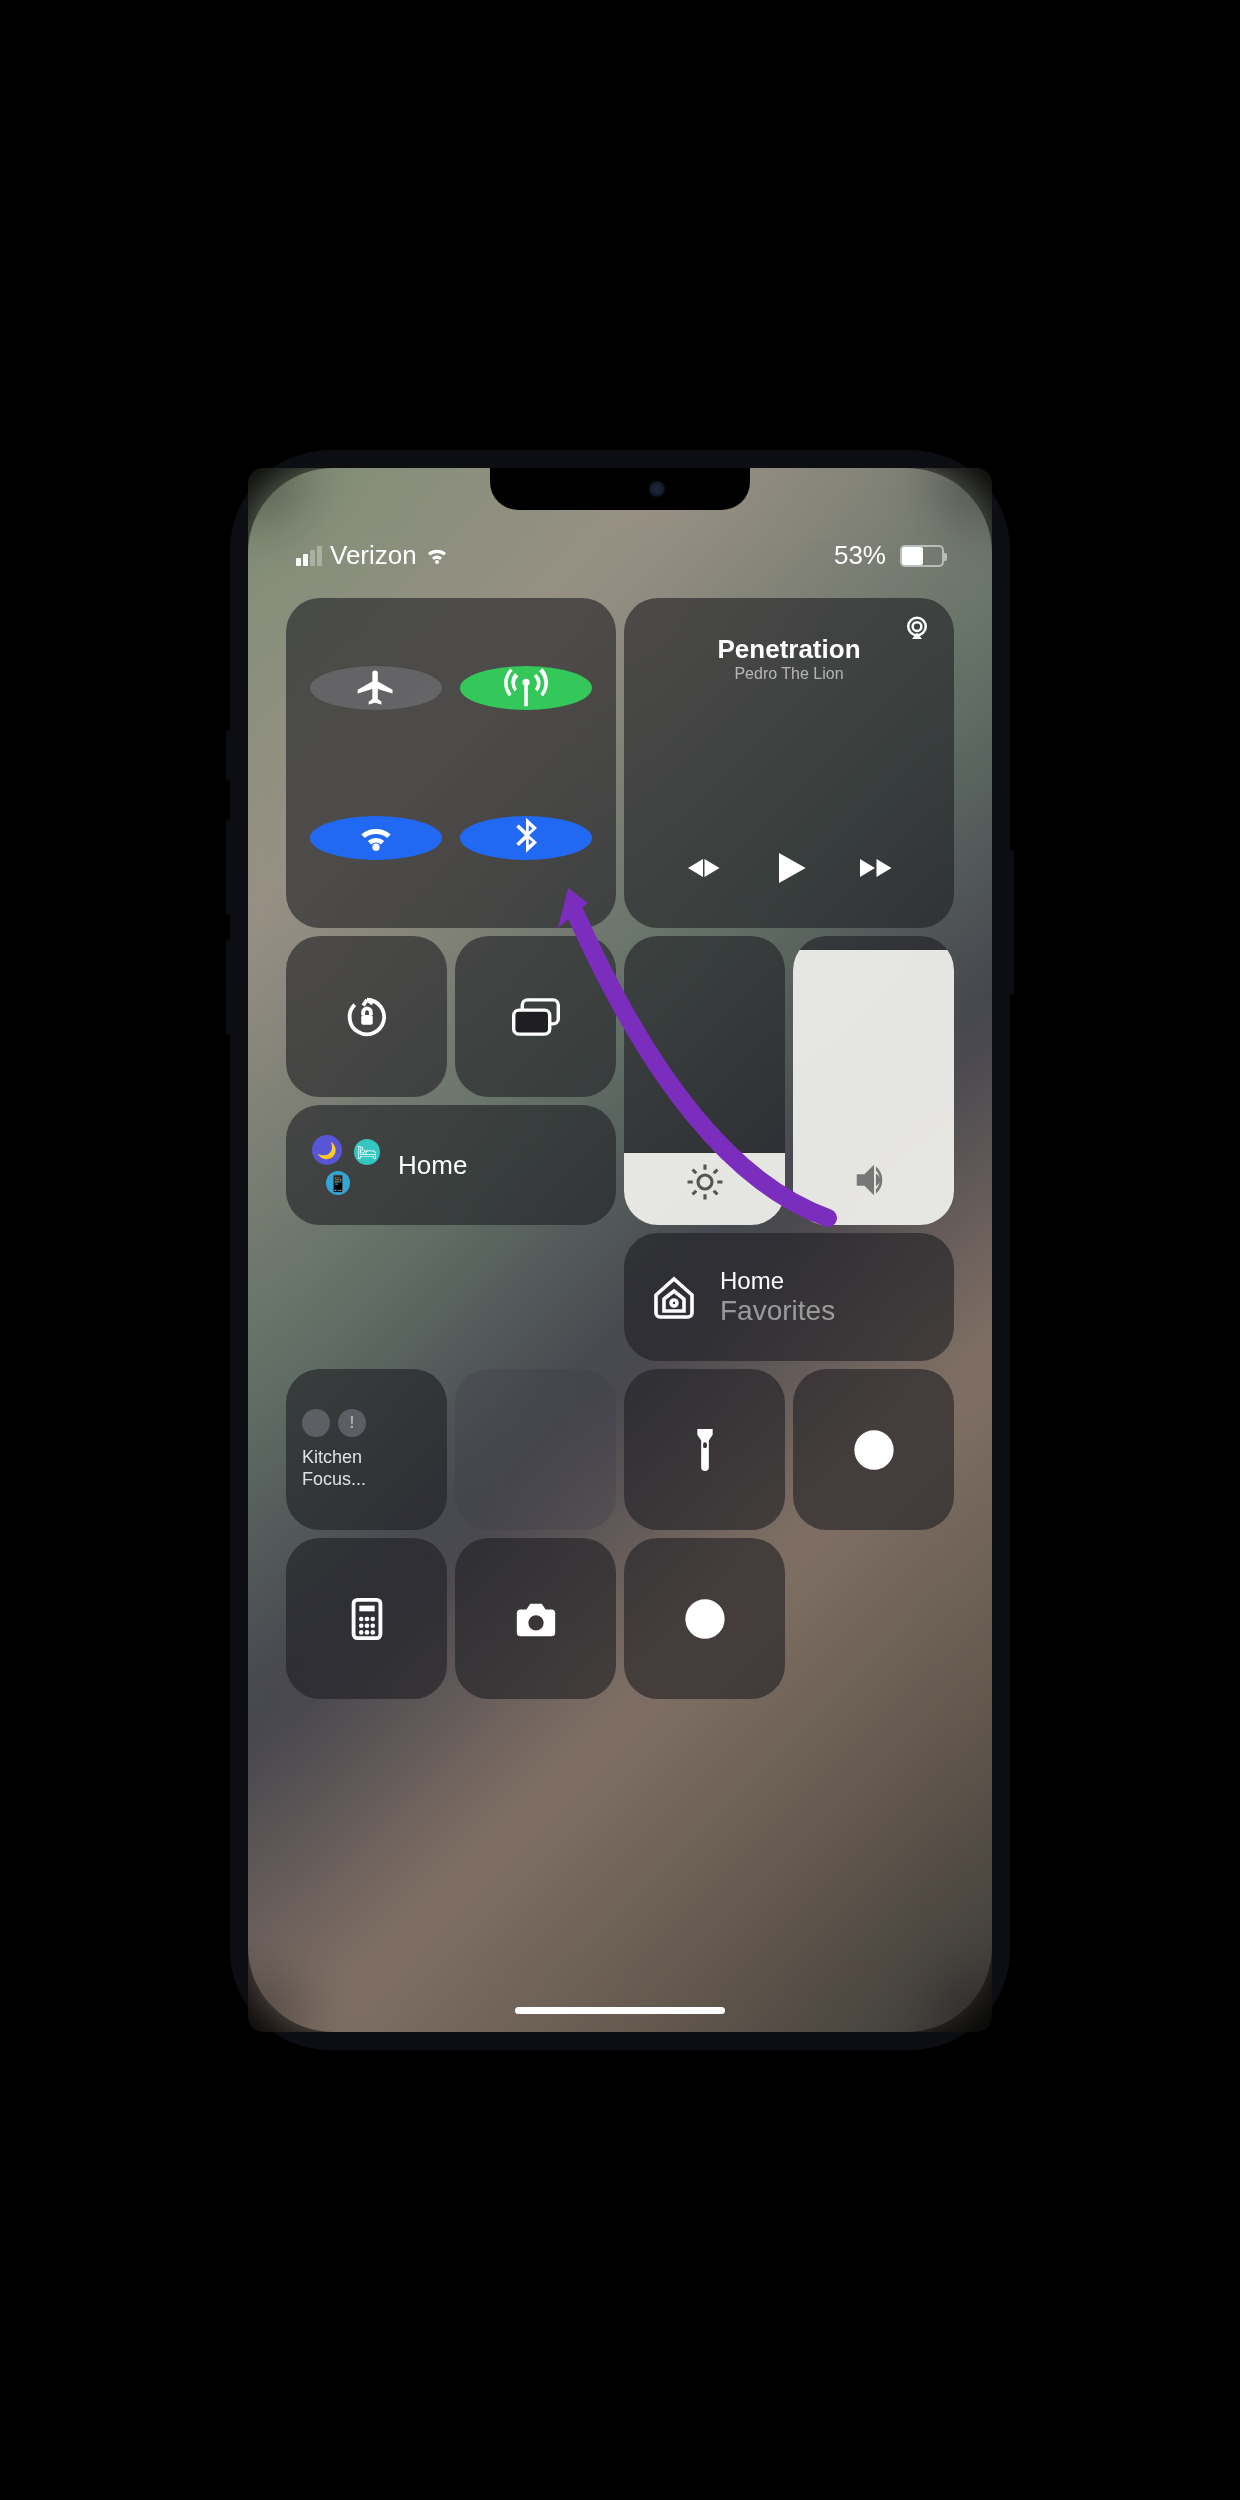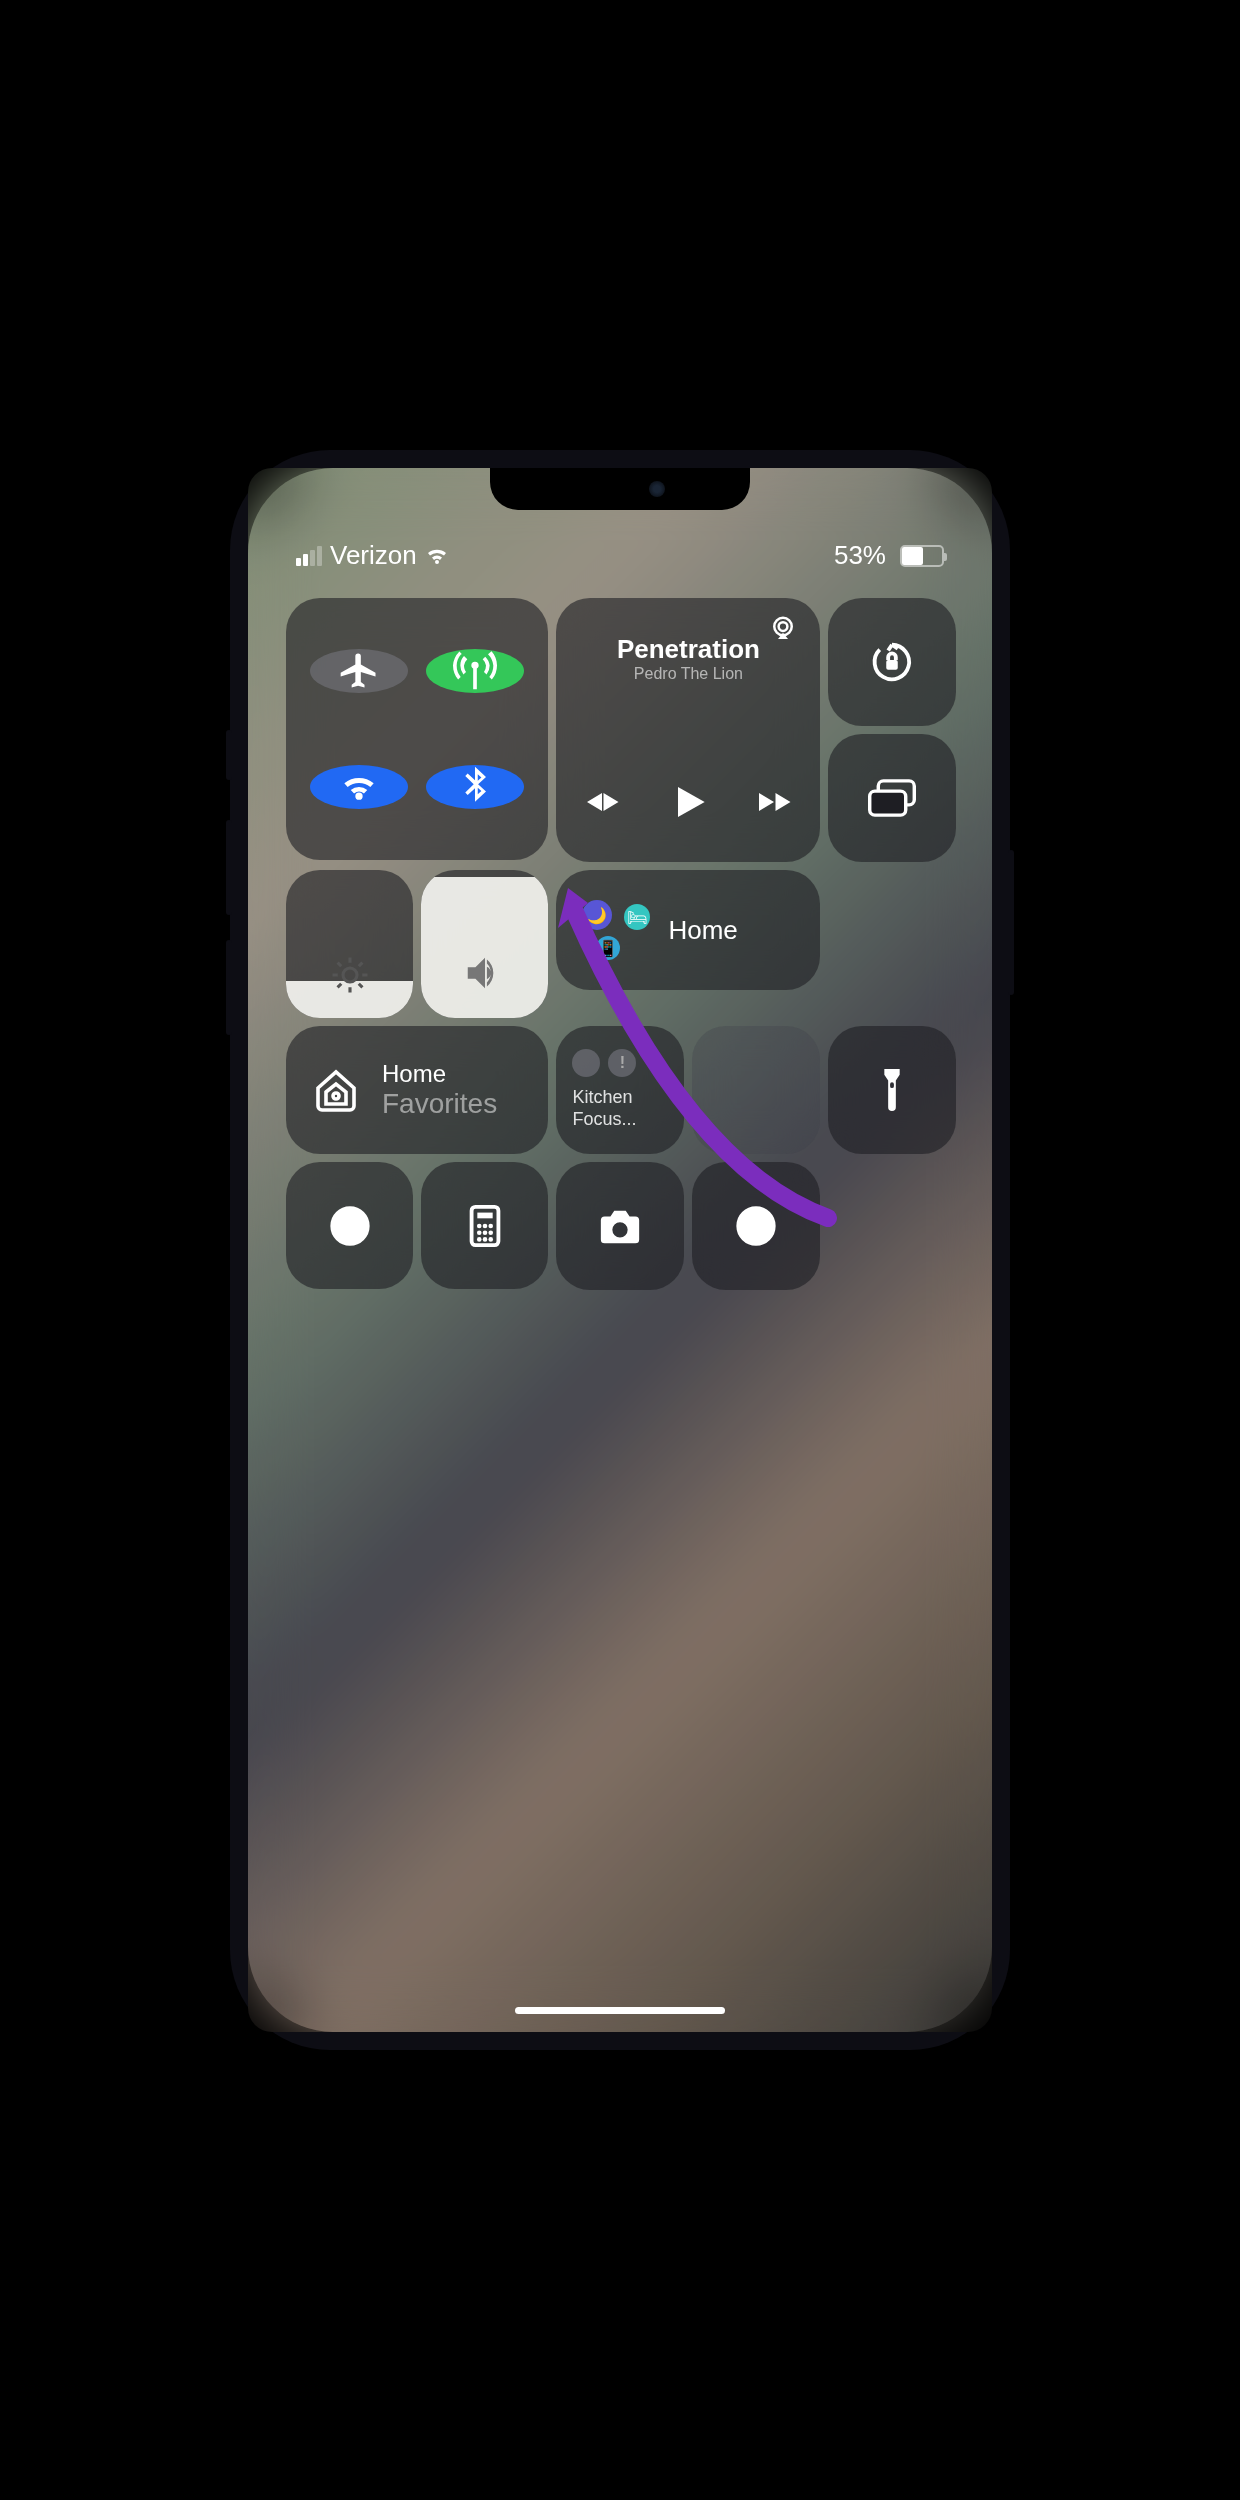--- a/index.html
+++ b/index.html
@@ -1,38 +1,38 @@
 <!DOCTYPE html>
 <html><head>
 <meta charset="utf-8">
 <style>
 *{box-sizing:border-box;margin:0;padding:0}
 body{background:#000;display:flex;justify-content:center;align-items:center;min-height:100vh;font-family:-apple-system,BlinkMacSystemFont,"Segoe UI",sans-serif}
 .device{width:780px;height:1600px;background:#0d0d14;border-radius:100px;padding:18px;box-shadow:0 0 40px rgba(0,0,0,.5);position:relative}
-.bezel{width:100%;height:100%;background:#000;border-radius:24px;overflow:hidden;position:relative}
+.bezel{width:100%;height:100%;background:#000;border-radius:15px;overflow:hidden;position:relative}
 .screen{width:100%;height:100%;border-radius:85px;overflow:hidden;position:relative;background:linear-gradient(135deg,#8a9b7e 0%,#a69d8f 20%,#6b7a6e 40%,#4a4a52 55%,#8d7a6c 70%,#6b5f52 85%,#3d3d3a 100%)}
 .screen::before{content:"";position:absolute;inset:0;backdrop-filter:blur(30px);background:rgba(30,30,40,.1)}
 .notch{position:absolute;top:0;left:50%;transform:translateX(-50%);width:260px;height:42px;background:#000;border-radius:0 0 28px 28px;z-index:100;display:flex;align-items:center;justify-content:center}
 .notch::before{content:"";position:absolute;top:0;left:50%;transform:translateX(-50%);width:90px;height:8px;background:#1a1a1a;border-radius:4px;margin-top:-8px}
 .camera{width:16px;height:16px;border-radius:50%;background:radial-gradient(circle,#1a2535 30%,#06080c);position:absolute;right:85px}
 .status-bar{position:absolute;top:72px;left:0;right:0;display:flex;justify-content:space-between;align-items:center;padding:0 48px;z-index:10;color:#fff;font-size:26px;font-weight:500}
 .status-left{display:flex;align-items:center;gap:8px}
 .status-right{display:flex;align-items:center;gap:12px}
 .signal-bars{display:flex;align-items:flex-end;gap:2px}
 .signal-bars span{width:5px;background:rgba(255,255,255,.3);border-radius:1px}
 .signal-bars span:nth-child(1){height:8px;background:#fff}
 .signal-bars span:nth-child(2){height:12px;background:#fff}
 .signal-bars span:nth-child(3){height:16px}
 .signal-bars span:nth-child(4){height:20px}
 .wifi-icon{width:24px;height:20px}
 .battery{width:44px;height:22px;border:2px solid rgba(255,255,255,.5);border-radius:5px;position:relative;margin-left:2px}
 .battery::after{content:"";position:absolute;right:-5px;top:6px;width:3px;height:8px;background:rgba(255,255,255,.5);border-radius:0 2px 2px 0}
 .battery-fill{width:53%;height:100%;background:#fff;border-radius:2px}
 .content{position:absolute;top:130px;left:38px;right:38px;bottom:50px;z-index:5}
-.grid{display:grid;grid-template-columns:repeat(5,1fr);gap:8px}
+.grid{display:grid;grid-template-columns:repeat(4,1fr);gap:8px}
 .tile{background:rgba(30,30,35,.6);backdrop-filter:blur(20px);border-radius:34px;display:flex;align-items:center;justify-content:center;color:#fff;position:relative}
 .tile-2x2{grid-column:span 2;grid-row:span 2;aspect-ratio:1}
 .tile-2x1{grid-column:span 2;height:120px}
 .tile-1x1{aspect-ratio:1}
 .connectivity{display:grid;grid-template-columns:1fr 1fr;grid-template-rows:1fr 1fr;gap:18px;padding:24px;background:rgba(30,30,35,.6)}
 .conn-btn{border-radius:50%;display:flex;align-items:center;justify-content:center;position:relative}
 .conn-grey{background:rgba(120,120,130,.55)}
 .conn-green{background:#34c759}
 .conn-blue{background:#2169f3}
 .conn-btn svg{width:44px;height:44px}

